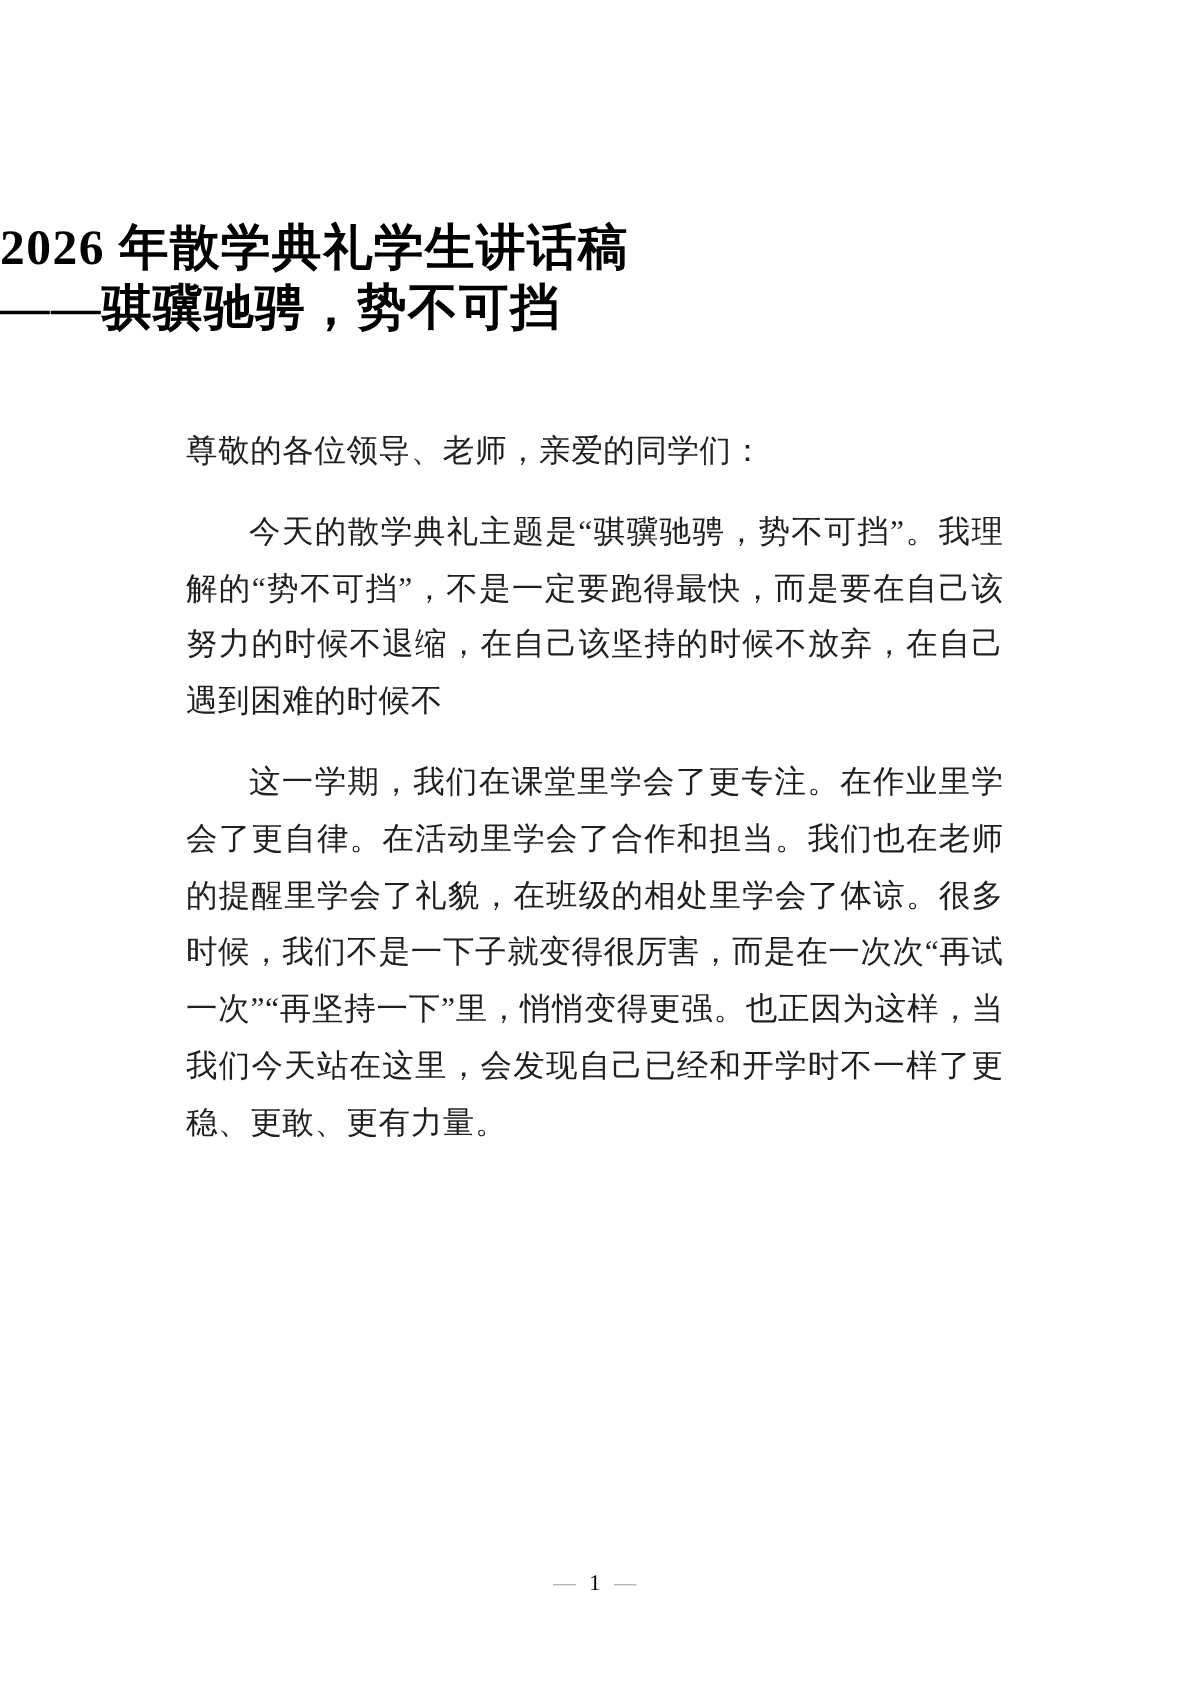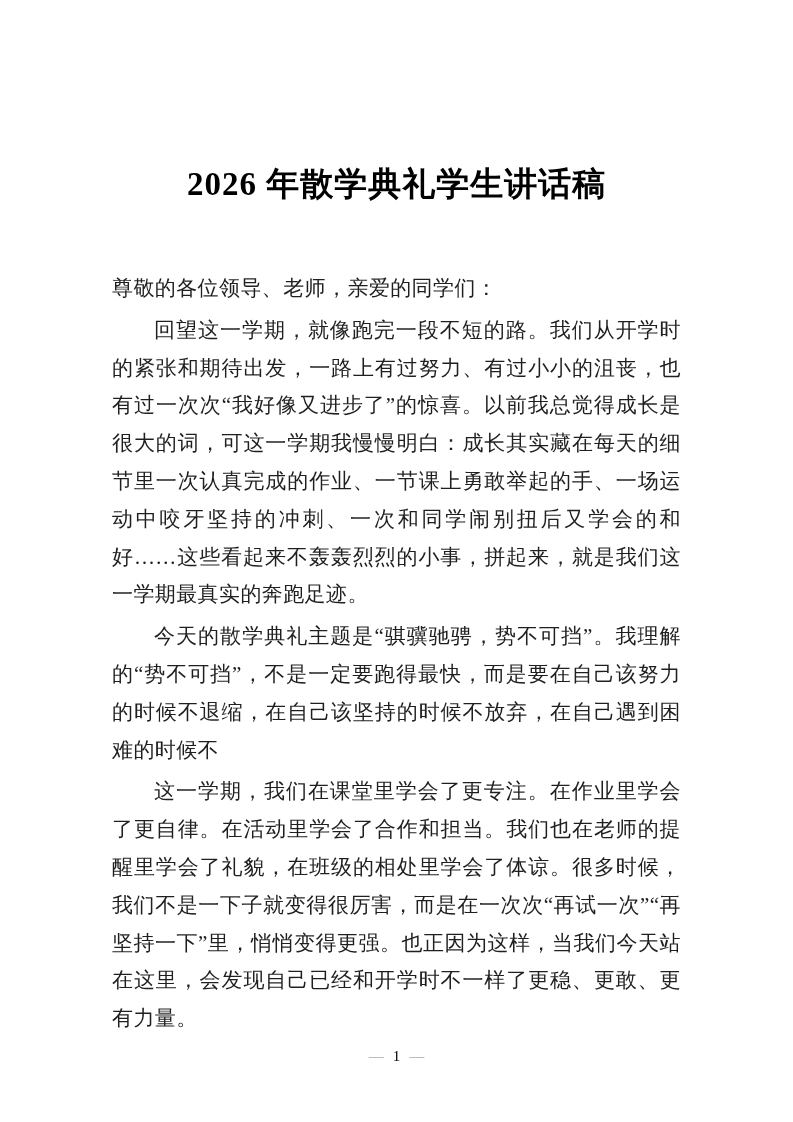--- a/index.html
+++ b/index.html
@@ -13,22 +13,22 @@
     height: 1122px;
     background: #ffffff;
     overflow: hidden;
     font-family: "Liberation Serif", "DejaVu Serif", serif;
   }
   .title {
     position: absolute;
     top: 146px;
     left: 0;
     right: 0;
-    margin: 18px;
-    text-align: center;
+    margin: 0;
+    text-align: left;
     font-size: 33px;
     line-height: 40px;
     font-weight: bold;
     color: #000000;
     letter-spacing: 1px;
   }
   .title-line {
     display: block;
     white-space: nowrap;
   }
@@ -38,21 +38,21 @@
     left: 108px;
     width: 577px;
     color: #1f1f1f;
     font-size: 21px;
     line-height: 37.8px;
     letter-spacing: 0.4px;
     text-align: justify;
     text-justify: inter-character;
   }
   .doc-body p {
-    margin: 4px;
+    margin: 16px;
     padding: 0;
   }
   .doc-body p.indent {
     text-indent: 2em;
   }
   .footer {
     position: absolute;
     left: 0;
     right: 0;
     bottom: 58px;
@@ -68,25 +68,25 @@
     color: #a6a6a6;
   }
 </style>
 </head>
 <body>
 
 <div class="page">
 
   <h1 class="title">
     <span class="title-line">2026 年散学典礼学生讲话稿</span>
+    <span class="title-line">——骐骥驰骋，势不可挡</span>
   </h1>
 
   <div class="doc-body">
       <p class="para">尊敬的各位领导、老师，亲爱的同学们：</p>
-      <p class="para indent">回望这一学期，就像跑完一段不短的路。我们从开学时的紧张和期待出发，一路上有过努力、有过小小的沮丧，也有过一次次“我好像又进步了”的惊喜。以前我总觉得成长是很大的词，可这一学期我慢慢明白：成长其实藏在每天的细节里一次认真完成的作业、一节课上勇敢举起的手、一场运动中咬牙坚持的冲刺、一次和同学闹别扭后又学会的和好……这些看起来不轰轰烈烈的小事，拼起来，就是我们这一学期最真实的奔跑足迹。</p>
       <p class="para indent">今天的散学典礼主题是“骐骥驰骋，势不可挡”。我理解的“势不可挡”，不是一定要跑得最快，而是要在自己该努力的时候不退缩，在自己该坚持的时候不放弃，在自己遇到困难的时候不</p>
       <p class="para indent">这一学期，我们在课堂里学会了更专注。在作业里学会了更自律。在活动里学会了合作和担当。我们也在老师的提醒里学会了礼貌，在班级的相处里学会了体谅。很多时候，我们不是一下子就变得很厉害，而是在一次次“再试一次”“再坚持一下”里，悄悄变得更强。也正因为这样，当我们今天站在这里，会发现自己已经和开学时不一样了更稳、更敢、更有力量。</p>
     </div>
 
   <div class="footer">
     <span class="dash" style="color: rgb(166, 166, 166);">—</span>
     <span class="page-num">1</span>
     <span class="dash" style="color: rgb(166, 166, 166);">—</span>
   </div>
 

